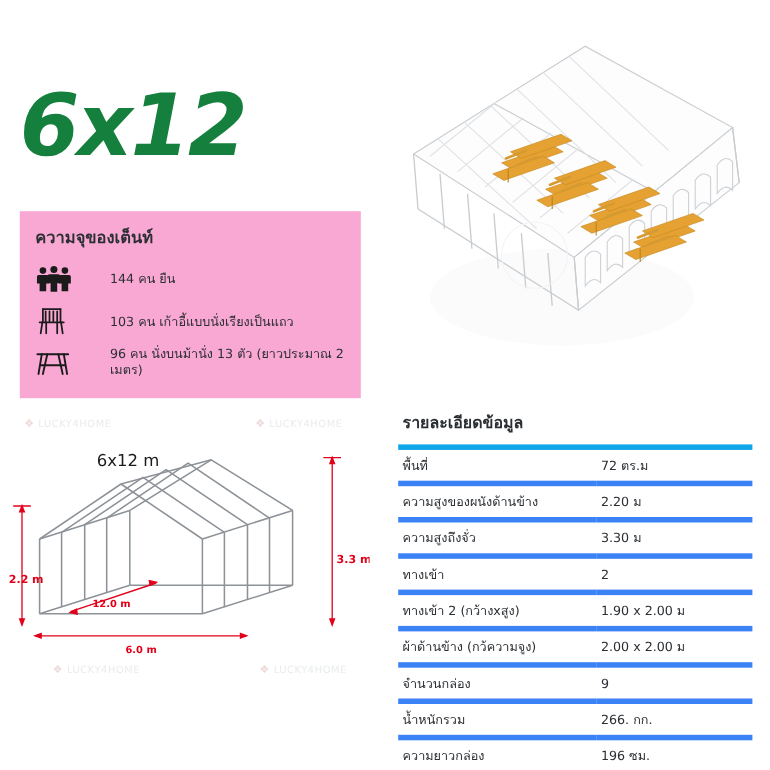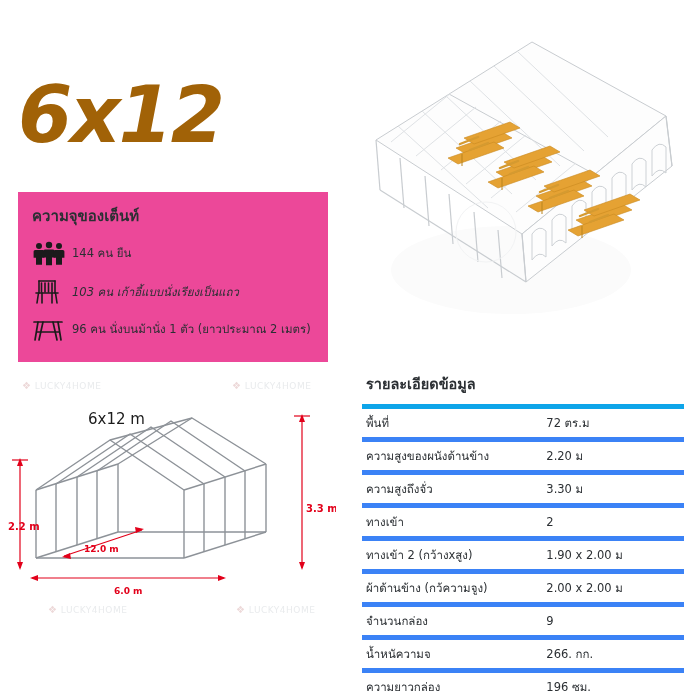--- a/index.html
+++ b/index.html
@@ -17,51 +17,52 @@
 
   
   .big-title {
     position: absolute;
     left: 18px;
     top: 76px;
     font-family: "DejaVu Sans", "Liberation Sans", sans-serif;
     font-size: 78px;
     font-weight: bold;
     font-style: italic;
-    color: #a16207;
+    color: #15803d;
     letter-spacing: -2px;
     line-height: 1;
   }
 
   
   .capacity-panel {
     position: absolute;
     left: 18px;
     top: 192px;
     width: 310px;
     height: 170px;
-    background: #ec4899;
+    background: #f9a8d4;
   }
   .capacity-title {
     position: absolute;
     left: 14px;
     top: 12px;
     font-size: 15px;
     color: #2b2f33;
     font-weight: bold;
   }
   .cap-row {
     position: absolute;
     left: 14px;
     display: flex;
     align-items: center;
     width: 292px;
+    gap: 28px;
   }
   .cap-row.r1 { top: 46px; }
-  .cap-row.r2 { top: 85px; font-style: italic; }
+  .cap-row.r2 { top: 85px; }
   .cap-row.r3 { top: 122px; }
   .cap-icon {
     width: 40px;
     min-width: 40px;
     height: 30px;
     display: flex;
     align-items: center;
     justify-content: flex-start;
   }
   .cap-text {
@@ -187,21 +188,21 @@
         <g stroke="#1b1b1b" stroke-width="1.7" fill="none" stroke-linecap="round">
           <path d="M2 6h28"></path>
           <path d="M6 6l-3 18"></path>
           <path d="M26 6l3 18"></path>
           <path d="M11 6L7 24"></path>
           <path d="M21 6l4 18"></path>
           <path d="M5 16h22"></path>
         </g>
       </svg>
     </div>
-    <div class="cap-text">96 คน นั่งบนม้านั่ง 1 ตัว (ยาวประมาณ 2 เมตร)</div>
+    <div class="cap-text">96 คน นั่งบนม้านั่ง 13 ตัว (ยาวประมาณ 2 เมตร)</div>
   </div>
 </div>
 
 <div class="tent3d">
   <svg width="352" height="330" viewBox="0 0 352 330">
     <defs>
       <clipPath id="roofclip">
         <polygon points="40,120 196,22 330,96 186,214"></polygon>
       </clipPath>
     </defs>
@@ -387,21 +388,21 @@
       </tr>
       <tr>
         <td class="k">ผ้าด้านข้าง (กว้ความจูง)</td>
         <td class="v">2.00 x 2.00 ม</td>
       </tr>
       <tr>
         <td class="k">จำนวนกล่อง</td>
         <td class="v">9</td>
       </tr>
       <tr>
-        <td class="k">น้ำหนัความจ</td>
+        <td class="k">น้ำหนักรวม</td>
         <td class="v">266. กก.</td>
       </tr>
       <tr>
         <td class="k">ความยาวกล่อง</td>
         <td class="v">196 ซม.</td>
       </tr>
     </tbody>
   </table>
 </div>
 

